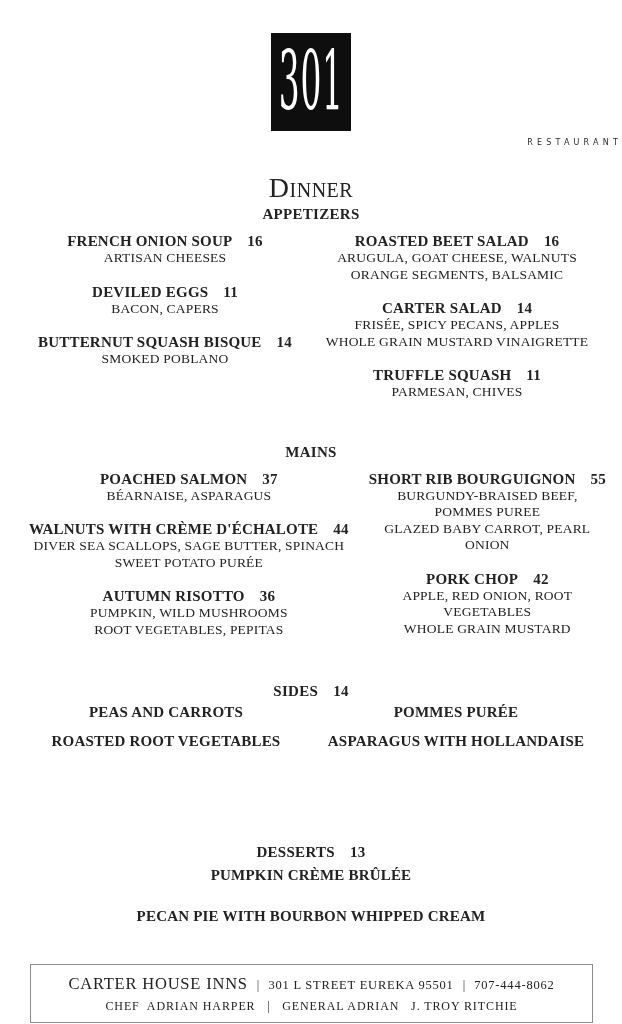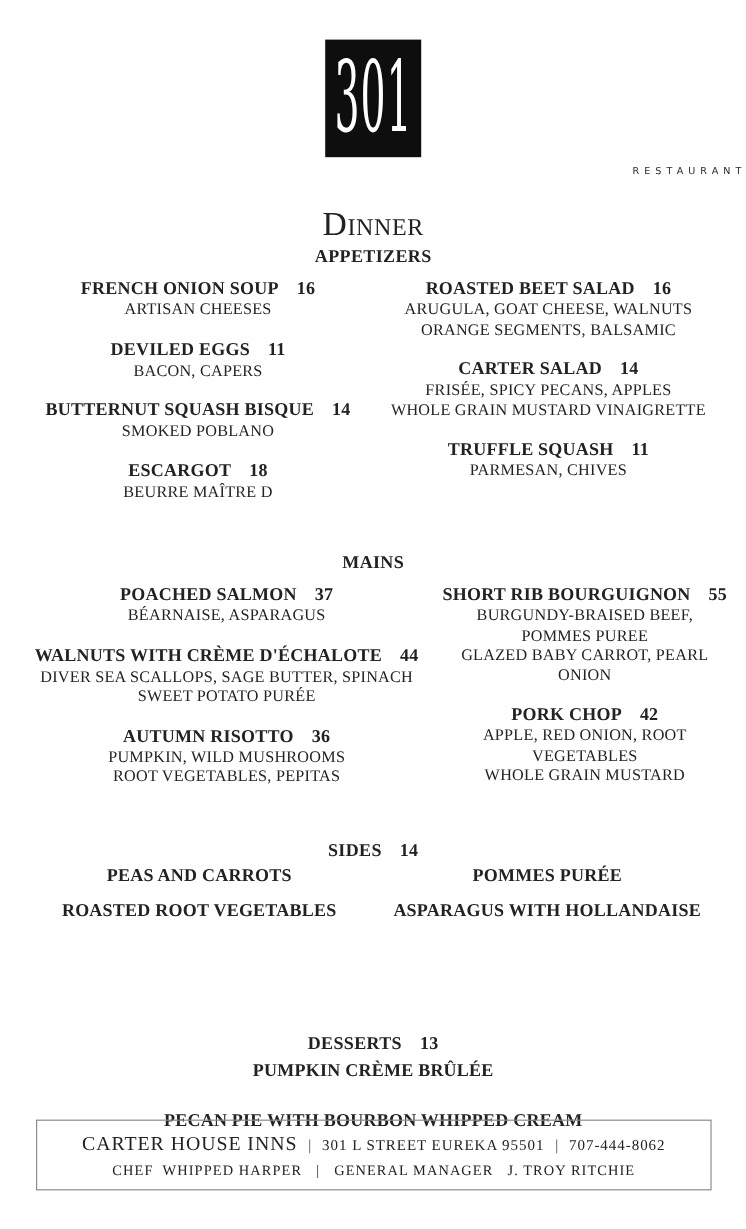--- a/index.html
+++ b/index.html
@@ -109,21 +109,21 @@
     font-size: 15px;
     letter-spacing: 0.2px;
     line-height: 19px;
   }
   .dessert-item.first { margin-top: 4px; }
   .dessert-item.second { margin-top: 22px; }
   
   .footer-box {
     position: absolute;
     left: 30px;
-    top: 933px;
+    top: 964px;
     width: 563px;
     height: 59px;
     border: 1px solid #8c8c8c;
     display: flex;
     flex-direction: column;
     align-items: center;
     justify-content: center;
     gap: 5px;
   }
   .footer-line1 { white-space: nowrap; }
@@ -158,24 +158,20 @@
         <div class="item-desc">ARTISAN CHEESES</div>
       </div>
       <div class="menu-item">
         <div class="item-name-row"><span>DEVILED EGGS</span><span class="item-price">11</span></div>
         <div class="item-desc">BACON, CAPERS</div>
       </div>
       <div class="menu-item">
         <div class="item-name-row"><span>BUTTERNUT SQUASH BISQUE</span><span class="item-price">14</span></div>
         <div class="item-desc">SMOKED POBLANO</div>
       </div>
-      <div class="menu-item">
-        <div class="item-name-row"><span>ESCARGOT</span><span class="item-price">18</span></div>
-        <div class="item-desc">BEURRE MAÎTRE D</div>
-      </div>
     </div>
     <div class="col">
       <div class="menu-item">
         <div class="item-name-row"><span>ROASTED BEET SALAD</span><span class="item-price">16</span></div>
         <div class="item-desc">ARUGULA, GOAT CHEESE, WALNUTS
 ORANGE SEGMENTS, BALSAMIC</div>
       </div>
       <div class="menu-item">
         <div class="item-name-row"><span>CARTER SALAD</span><span class="item-price">14</span></div>
         <div class="item-desc">FRISÉE, SPICY PECANS, APPLES
@@ -233,16 +229,16 @@
   </div>
 
   <div class="section-heading mt-desserts"><span>DESSERTS</span><span class="heading-price">13</span></div>
   <div class="dessert-item first">PUMPKIN CRÈME BRÛLÉE</div>
   <div class="dessert-item second">PECAN PIE WITH BOURBON WHIPPED CREAM</div>
 
   <div class="footer-box">
     <div class="footer-line1">
       <span class="footer-inn-name">CARTER HOUSE INNS</span><span class="footer-sep">|</span><span class="footer-small">301 L STREET  EUREKA 95501</span><span class="footer-sep">|</span><span class="footer-small">707-444-8062</span>
     </div>
-    <div class="footer-line2">CHEF  WHIPPED HARPER   |   GENERAL MANAGER   J. TROY RITCHIE</div>
+    <div class="footer-line2">CHEF  ADRIAN HARPER   |   GENERAL ADRIAN   J. TROY RITCHIE</div>
   </div>
 
 </div>
 
 </body></html>

